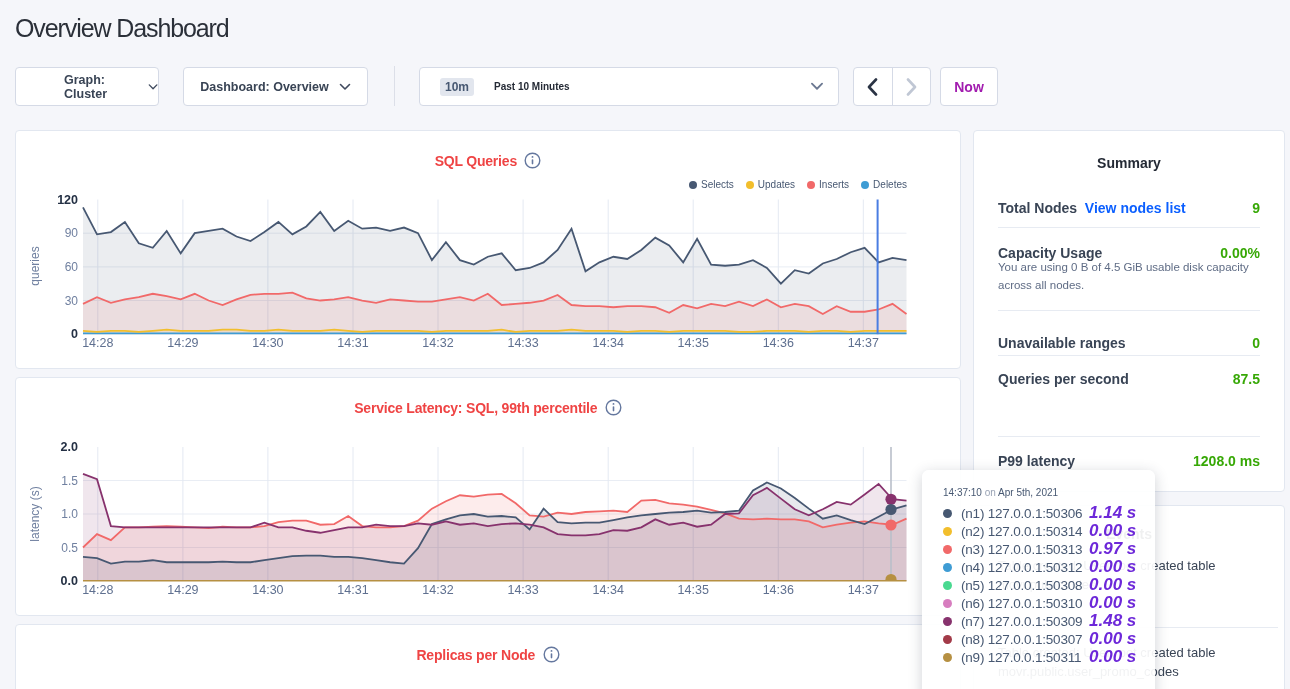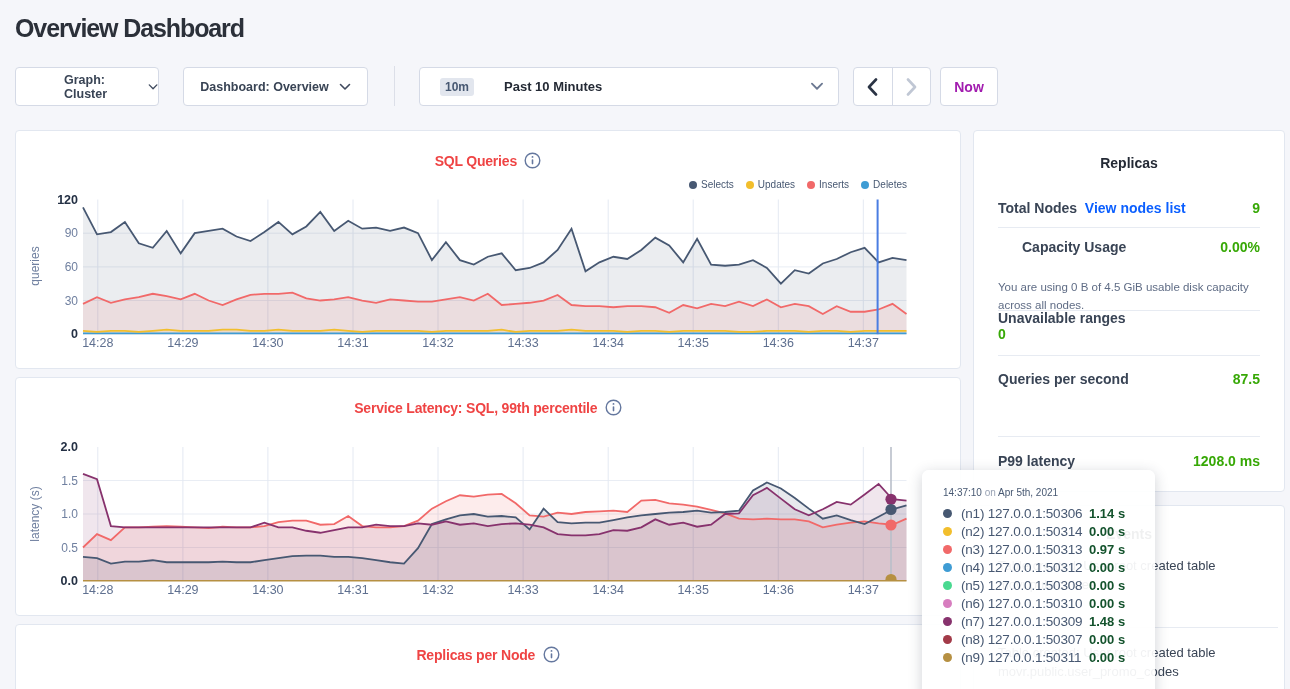--- a/index.html
+++ b/index.html
@@ -1,18 +1,18 @@
 <!DOCTYPE html>
 <html><head><meta charset="utf-8">
 <style>
 * { margin:0; padding:0; box-sizing:border-box; }
 html,body { width:1290px; height:689px; overflow:hidden; background:#f5f6fa;
   font-family:"Liberation Sans", sans-serif; position:relative; }
 .card { position:absolute; background:#fff; border:1px solid #e2e7f0; border-radius:4px; }
-h1 { position:absolute; left:15px; top:14px; font-size:25px; font-weight:700; color:#2b3039; letter-spacing:-1.1px; }
+h1 { position:absolute; left:15px; top:14px; font-size:25px; font-weight:400; color:#2b3039; letter-spacing:-1.1px; }
 .btn { position:absolute; top:67px; height:39px; background:#fff; border:1px solid #d5dae6; border-radius:4px;
   display:flex; align-items:center; justify-content:center; gap:10px;
   font-size:12.5px; font-weight:700; color:#394455; }
 .vdiv { position:absolute; left:394px; top:66px; width:1px; height:40px; background:#dcdfe8; }
 .badge { background:#e2e6ee; border-radius:3px; font-size:12px; font-weight:700; color:#475872;
   padding:2px 5px; }
 .ctitle { position:absolute; left:0; right:0; top:21px; text-align:center; font-size:14px;
   font-weight:700; color:#ef4444; letter-spacing:-0.2px; }
 .ax { font-size:12px; fill:#7080a0; font-weight:400; }
 .axb { font-size:12.5px; fill:#243044; font-weight:700; }
@@ -27,38 +27,38 @@
 .sdiv { position:absolute; left:24px; right:24px; height:1px; background:#e7ebf2; }
 .link { color:#0b5fff; }
 .tooltip { position:absolute; left:922px; top:470px; width:233px; height:240px;
   background:rgba(255,255,255,0.93); border-radius:7px; box-shadow:0 3px 14px rgba(40,50,70,0.22);
   padding:17px 0 0 21px; z-index:10; }
 .tthead { font-size:10px; color:#475872; margin-bottom:6px; }
 .tthead .on { color:#9aa3b5; }
 .ttrow { display:flex; align-items:center; height:18px; font-size:13.5px; color:#475872; }
 .dot { width:9px; height:9px; border-radius:50%; margin-right:9px; flex:none; }
 .ttlabel { width:128px; flex:none; letter-spacing:-0.2px; }
-.ttval { font-weight:700; color:#14532d; font-size:13px; }
+.ttval { font-weight:700; color:#6d28d9; font-size:17px;font-style:italic; }
 .tts { font-weight:700; }
 .erow1 { position:absolute; left:24px; font-size:13px; color:#394455; line-height:19px; }
 </style></head>
 <body>
 <h1>Overview Dashboard</h1>
 
 <div class="btn" style="left:15px;width:144px;padding-left:48px;">Graph: Cluster <svg width="12" height="8" viewBox="0 0 12 8">
       <polyline points="1.5,1.5 6,6 10.5,1.5" fill="none" stroke="#3f4a5e" stroke-width="1.6" stroke-linecap="round" stroke-linejoin="round"></polyline>
     </svg></div>
 <div class="btn" style="left:183px;width:185px;">Dashboard: Overview <svg width="12" height="8" viewBox="0 0 12 8">
       <polyline points="1.5,1.5 6,6 10.5,1.5" fill="none" stroke="#3f4a5e" stroke-width="1.6" stroke-linecap="round" stroke-linejoin="round"></polyline>
     </svg></div>
 <div class="vdiv"></div>
 
 <div class="btn" style="left:419px;width:420px;justify-content:flex-start;padding:0 14px 0 20px;">
   <span class="badge">10m</span>
-    <span style="margin-left:20px;font-size:13px;color:#242a35;">Past 10 Minutes</span>
+    <span style="margin-left:10px;font-size:10px;color:#242a35;">Past 10 Minutes</span>
   <span style="margin-left:auto"><svg width="14" height="9" viewBox="0 0 12 8">
         <polyline points="1.5,1.5 6,6 10.5,1.5" fill="none" stroke="#6b7891" stroke-width="1.6" stroke-linecap="round" stroke-linejoin="round"></polyline>
       </svg></span>
 </div>
 <div class="btn" style="left:853px;width:78px;padding:0;gap:0;">
   <span style="flex:1;display:flex;align-items:center;justify-content:center;border-right:1px solid #d5dae6;height:100%;">
       <svg width="11" height="18" viewBox="0 0 11 18">
         <polyline points="9,1.5 2,9 9,16.5" fill="none" stroke="#2a3344" stroke-width="2.6" stroke-linecap="round" stroke-linejoin="round"></polyline>
       </svg>
     </span>
@@ -181,33 +181,33 @@
 
 <div class="card" style="left:15px;top:624px;width:946px;height:110px;">
   <div class="ctitle">Replicas per Node&nbsp; <svg width="17" height="17" viewBox="0 0 17 17" style="vertical-align:-3px">
         <circle cx="8.5" cy="8.5" r="7.3" fill="none" stroke="#64779e" stroke-width="1.4"></circle>
         <rect x="7.7" y="7.2" width="1.6" height="5.2" rx="0.8" fill="#64779e"></rect>
         <circle cx="8.5" cy="4.9" r="0.95" fill="#64779e"></circle>
       </svg></div>
 </div>
 
 <div class="card" style="left:973px;top:130px;width:312px;height:362px;">
-  <div style="position:absolute;left:0;right:0;top:154px;text-align:center;font-size:14px;font-weight:700;color:#242a35;top:24px;">Replicas</div>
+  <div style="position:absolute;left:0;right:0;top:154px;text-align:center;font-size:14px;font-weight:700;color:#242a35;top:24px;">Summary</div>
   <div class="srow" style="top:69px;">
       <span>Total Nodes&nbsp;&nbsp;<span class="link">View nodes list</span></span>
       <span class="sgreen">9</span>
     </div>
   <div class="sdiv" style="top:96px;"></div>
-  <div class="srow" style="top:108px;margin-left:24px;">
+  <div class="srow" style="top:114px;">
       <span>Capacity Usage</span>
       <span class="sgreen">0.00%</span>
     </div>
-  <div class="sdesc" style="top:148px;">You are using 0 B of 4.5 GiB usable disk capacity<br>across all nodes.</div>
+  <div class="sdesc" style="top:128px;">You are using 0 B of 4.5 GiB usable disk capacity<br>across all nodes.</div>
   <div class="sdiv" style="top:179px;"></div>
-  <div class="srow" style="top:179px;flex-direction:column;">
+  <div class="srow" style="top:204px;">
       <span>Unavailable ranges</span>
       <span class="sgreen">0</span>
     </div>
   <div class="sdiv" style="top:224px;"></div>
   <div class="srow" style="top:240px;">
       <span>Queries per second</span>
       <span class="sgreen">87.5</span>
     </div>
   <div class="sdiv" style="top:305px;"></div>
   <div class="srow" style="top:322px;">

